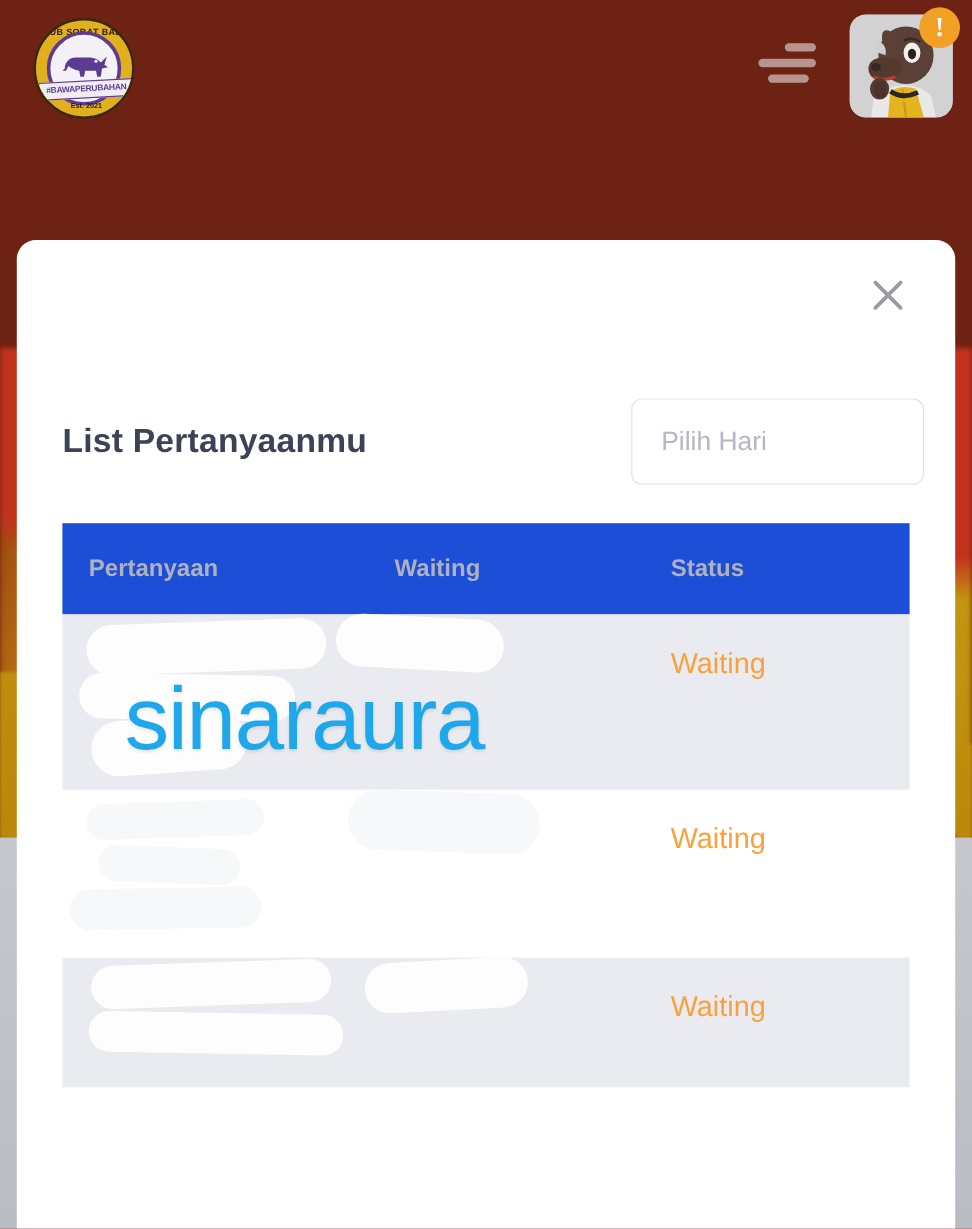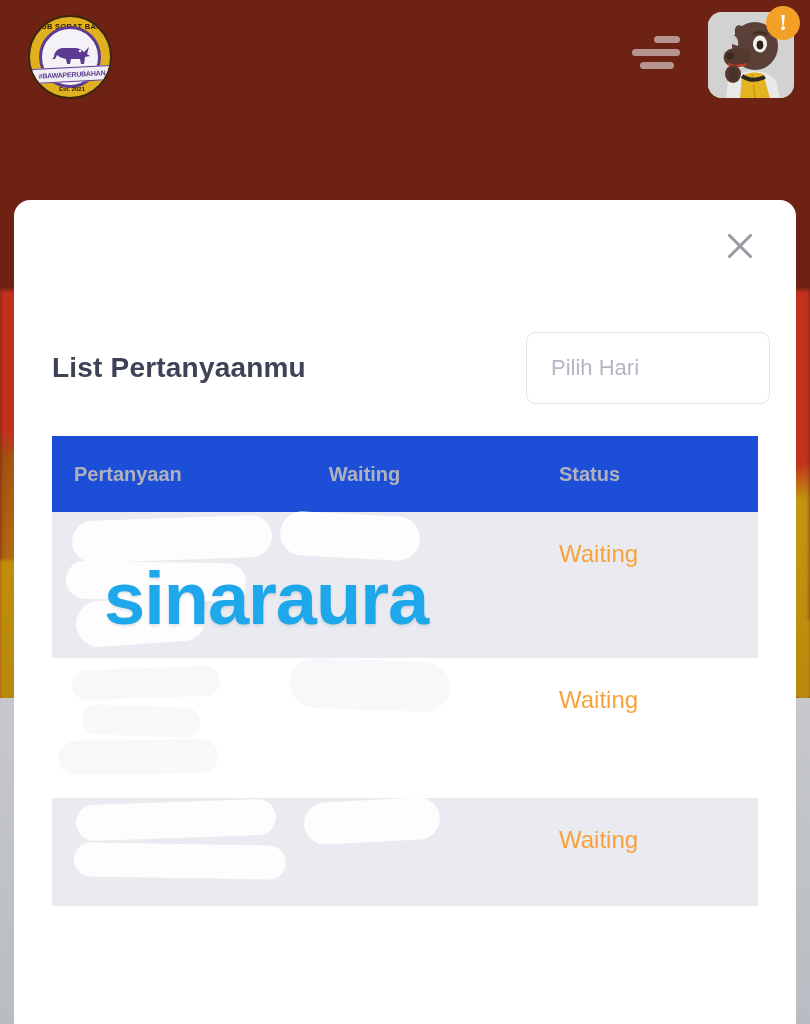--- a/index.html
+++ b/index.html
@@ -279,21 +279,21 @@
     border-radius: 40px;
     pointer-events: none;
   }
   .smear.soft { background: #f7f8fa; }
 
   
   #watermark {
     position: absolute;
     left: 104px; top: 556px;
     font-size: 74px;
-    font-weight: bold;
+    font-weight: normal;
     color: #1ea7ea;
     letter-spacing: -1px;
     text-shadow: 0 2px 3px rgba(0,0,0,.10);
     z-index: 40;
     pointer-events: none;
     font-family: "Liberation Sans", sans-serif;
   }
 </style>
 </head>
 <body>

